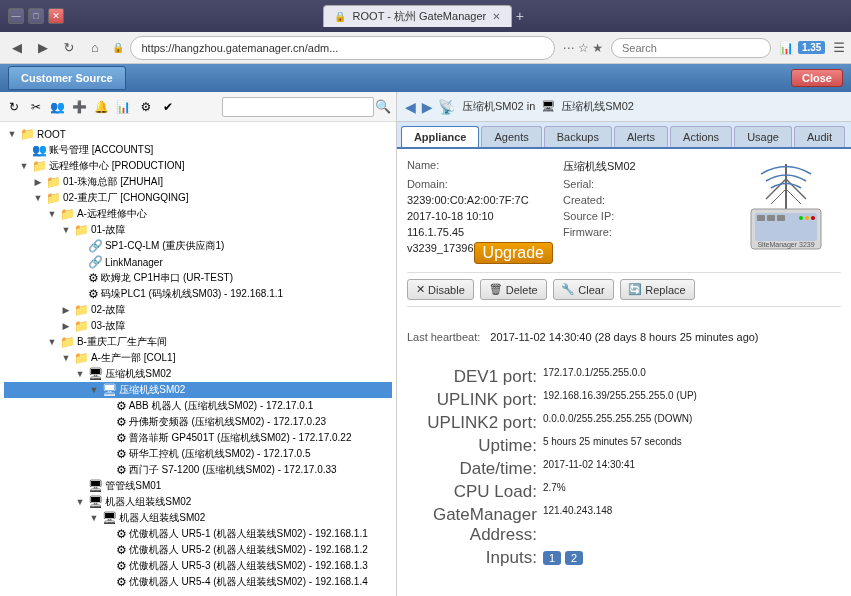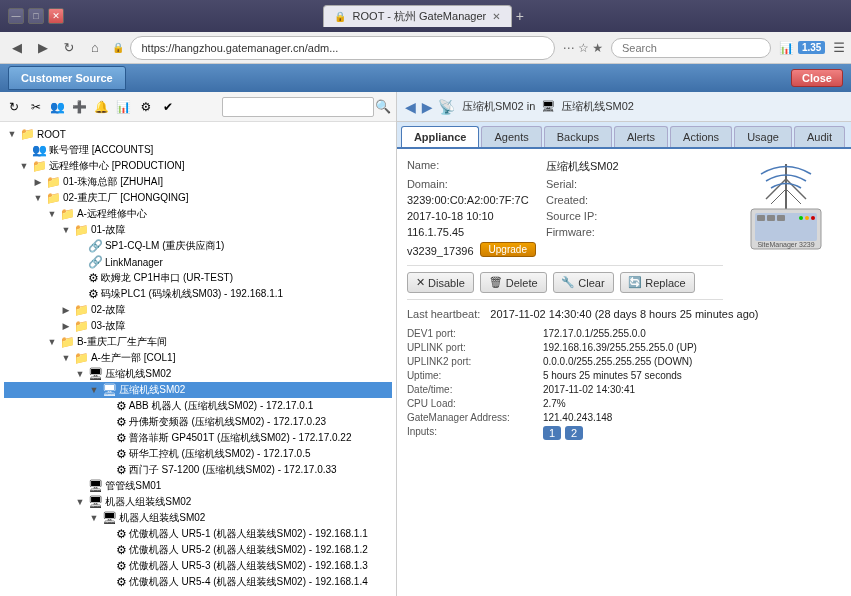--- a/index.html
+++ b/index.html
@@ -115,45 +115,45 @@
     .detail-panel { flex: 1; background: white; padding: 10px; overflow-y: auto; }
     .detail-grid { display: grid; grid-template-columns: auto 1fr; gap: 4px 10px; margin-bottom: 8px; }
     .detail-label { color: #555; font-size: 11px; white-space: nowrap; }
     .detail-value { color: #222; font-size: 11px; }
 
     .device-image-area {
       float: right; margin: 0 0 8px 8px;
       width: 110px; height: 100px;
     }
 
-    .firmware-row { display: flex; align-items: flex-end; gap: 6px; }
+    .firmware-row { display: flex; align-items: flex-start; }
     .upgrade-btn {
       background: linear-gradient(to bottom, #f0a000, #d08000);
       border: 1px solid #a06000; border-radius: 3px;
-      padding: 1px 8px; font-size: 10px; color: white; cursor: pointer;
+      padding: 1px 8px; font-size: 16px; color: white; cursor: pointer;
     }
 
     .action-bar { display: flex; gap: 6px; margin: 8px 0; padding: 6px 0; border-top: 1px solid #ddd; border-bottom: 1px solid #ddd; }
     .action-btn {
       display: flex; align-items: center; gap: 3px;
       border: 1px solid #aaa; border-radius: 3px; padding: 3px 8px;
       font-size: 11px; cursor: pointer; background: linear-gradient(to bottom, #f5f5f5, #e0e0e0);
     }
     .action-btn.disable { color: #333; }
     .action-btn.delete { color: #333; }
     .action-btn.clear { color: #333; }
     .action-btn.replace { color: #333; }
 
-    .heartbeat-section { margin: 8px 0; }
+    .heartbeat-section { margin: 24px 0; }
     .heartbeat-row { display: flex; gap: 10px; align-items: baseline; }
     .heartbeat-label { color: #555; font-size: 11px; white-space: nowrap; }
     .heartbeat-value { color: #222; font-size: 11px; }
 
     .info-grid { display: grid; grid-template-columns: 130px 1fr; gap: 3px 6px; margin-top: 8px; }
-    .info-label { color: #555; font-size: 10px; }
+    .info-label { color: #555; font-size: 17px; text-align: right; }
     .info-value { color: #222; font-size: 10px; }
 
     .inputs-row { display: flex; gap: 4px; align-items: center; }
     .input-badge {
       background: #4a7ab8; color: white; border-radius: 3px;
       padding: 1px 6px; font-size: 11px; cursor: pointer;
     }
 
     
     ::-webkit-scrollbar { width: 6px; }

